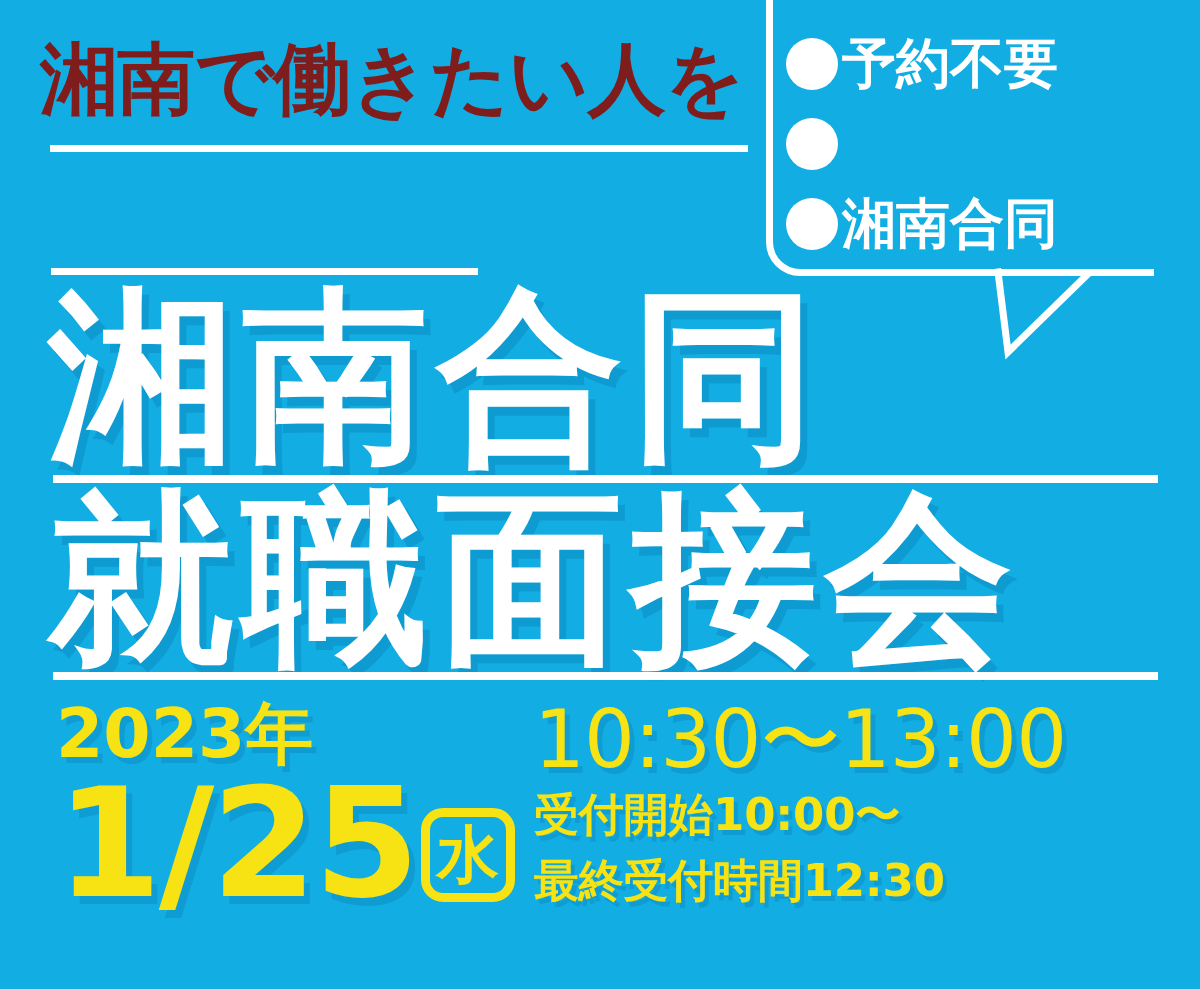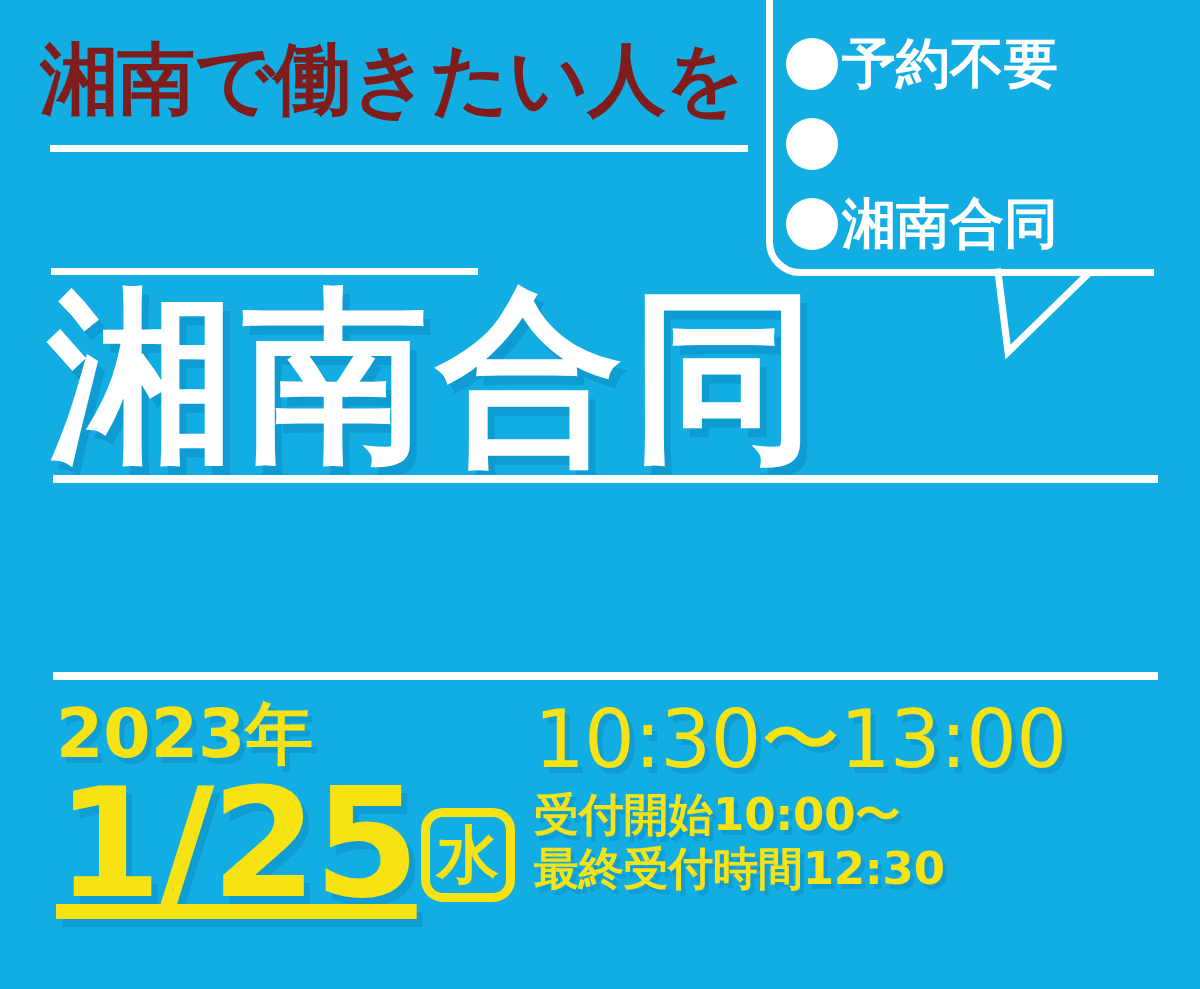--- a/index.html
+++ b/index.html
@@ -130,21 +130,20 @@
     margin-top: 6px;
   }
   #date-main {
     color: #F7E313;
     font-weight: 700;
     font-size: 152px;
     line-height: 0.92;
     white-space: nowrap;
     letter-spacing: -0.02em;
     text-shadow: 6px 8px 0 rgba(0, 92, 150, 0.20);
-    text-decoration: underline;
   }
   #date-weekday-badge {
     margin-left: 4px;
     margin-bottom: 12px;
     width: 94px;
     height: 94px;
     border: 9px solid #F7E313;
     border-radius: 22px;
     box-sizing: border-box;
     display: flex;
@@ -178,21 +177,21 @@
   .time-sub {
     color: #F7E313;
     font-weight: 700;
     font-size: 45px;
     line-height: 1.12;
     white-space: nowrap;
     letter-spacing: -0.005em;
     text-shadow: 4px 5px 0 rgba(0, 92, 150, 0.20);
   }
   #time-sub-1 { margin-top: 8px; }
-  #time-sub-2 { margin-top: 4px; }
+  #time-sub-2 { margin-top: 16px; }
 </style>
 </head>
 <body>
 
 <div id="poster">
 
   <div class="lead" id="lead-line-1">湘南で働きたい人を</div>
 
   <div class="rule thin" id="rule-lead-1" style="left:50px; top:145px; width:698px;"></div>
 
@@ -220,20 +219,21 @@
       <span class="callout-dot" aria-label="●"></span>
       <span class="callout-text">湘南合同</span>
     </div>
 
   </div>
 
   <div class="bigtitle" id="big-line-1">湘南合同</div>
 
   <div class="rule" id="rule-title-1" style="left:53px; top:475px; width:1105px;"></div>
 
+  <div class="bigtitle" id="big-line-2">就職面接会</div>
 
   <div class="rule" id="rule-title-2" style="left:53px; top:672px; width:1105px;"></div>
 
   <div id="date-block">
 
     <div id="date-year">2023年</div>
 
     <div id="date-row">
       <span id="date-main">1/25</span>
 

